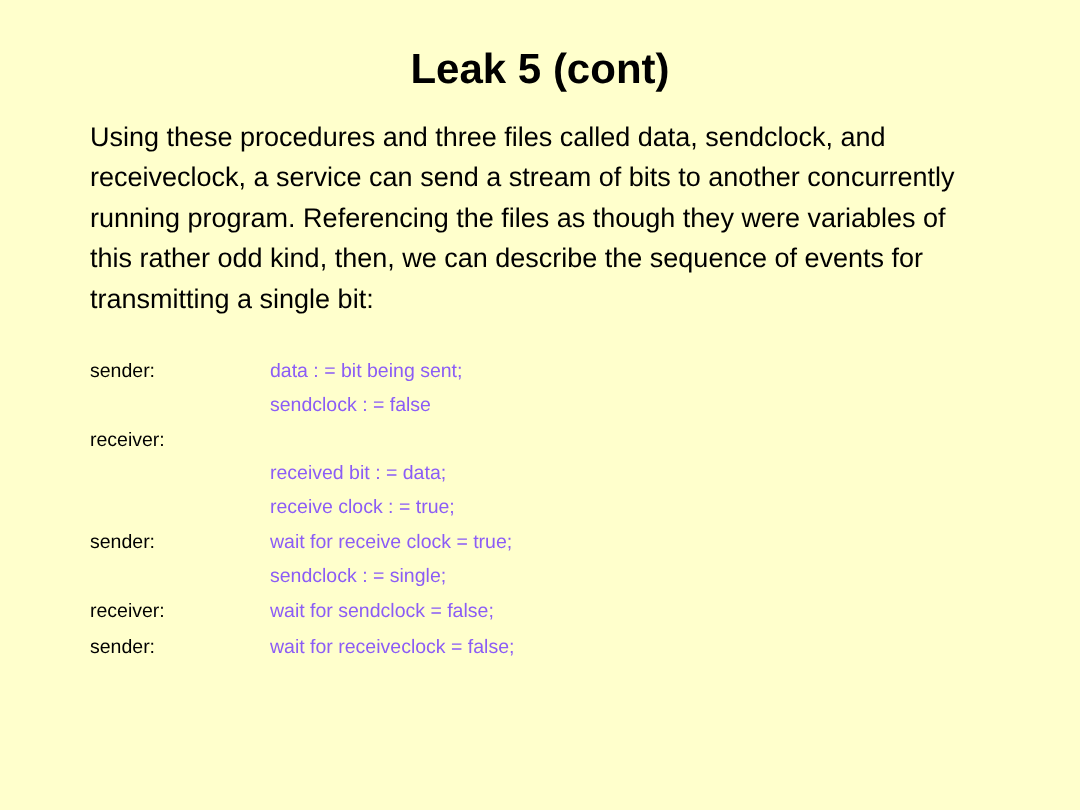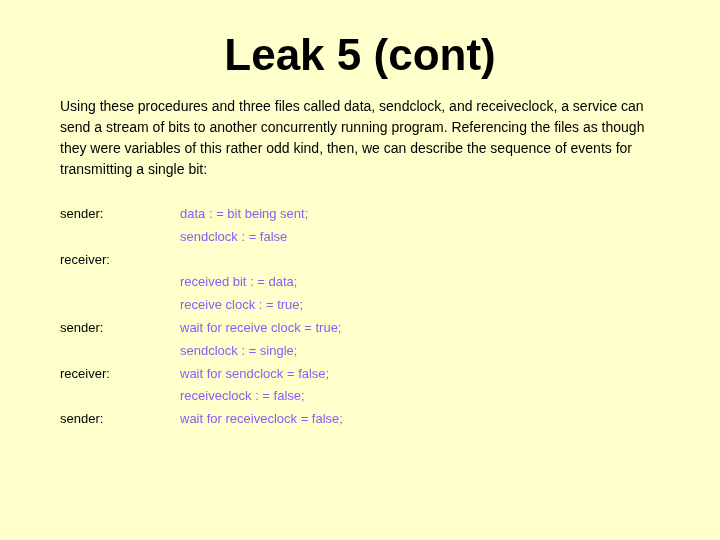--- a/index.html
+++ b/index.html
@@ -20,28 +20,28 @@
       width: 720px;
       height: 540px;
       background-color: #ffffcc;
       padding: 30px 50px;
       display: flex;
       flex-direction: column;
     }
 
     .title {
       text-align: center;
-      font-size: 44px;
+      font-size: 28px;
       font-weight: bold;
       color: #000;
       margin-bottom: 16px;
     }
 
     .description {
-      font-size: 14px;
+      font-size: 18px;
       color: #000;
       line-height: 1.5;
       margin-bottom: 24px;
       text-align: left;
       padding: 0 10px;
     }
 
     .code-section {
       font-family: Liberation Sans, sans-serif;
       font-size: 13px;
@@ -116,21 +116,20 @@
       <span class="code-indent"></span>
       <span class="code-content">sendclock : = single;</span>
     </div>
 
     <div class="code-row">
       <span class="code-label">receiver:</span>
       <span class="code-content">wait for sendclock = false;</span>
     </div>
     <div class="code-row-continuation">
       <span class="code-indent"></span>
-      <span class="code-content">receiveclock : = false;</span>
     </div>
 
     <div class="code-row">
       <span class="code-label">sender:</span>
       <span class="code-content">wait for receiveclock = false;</span>
     </div>
 
   </div>
 </div>
 

